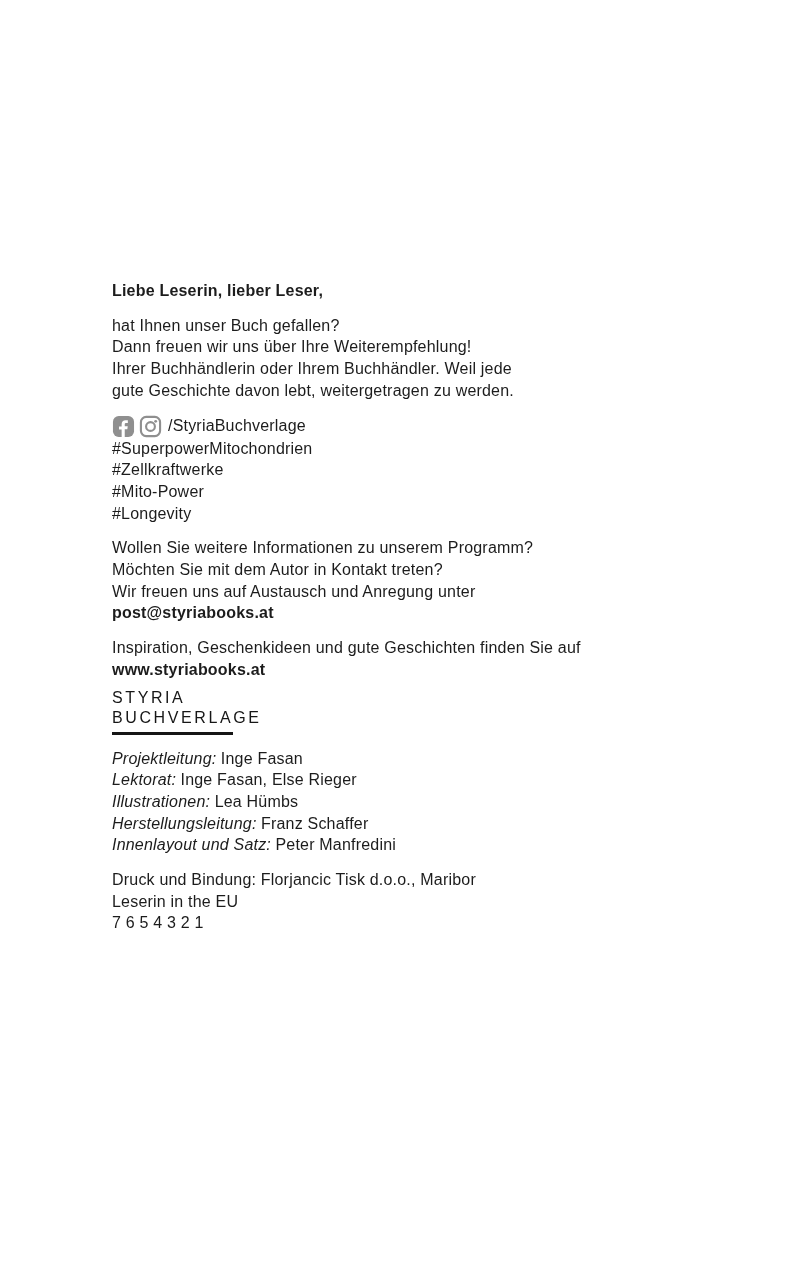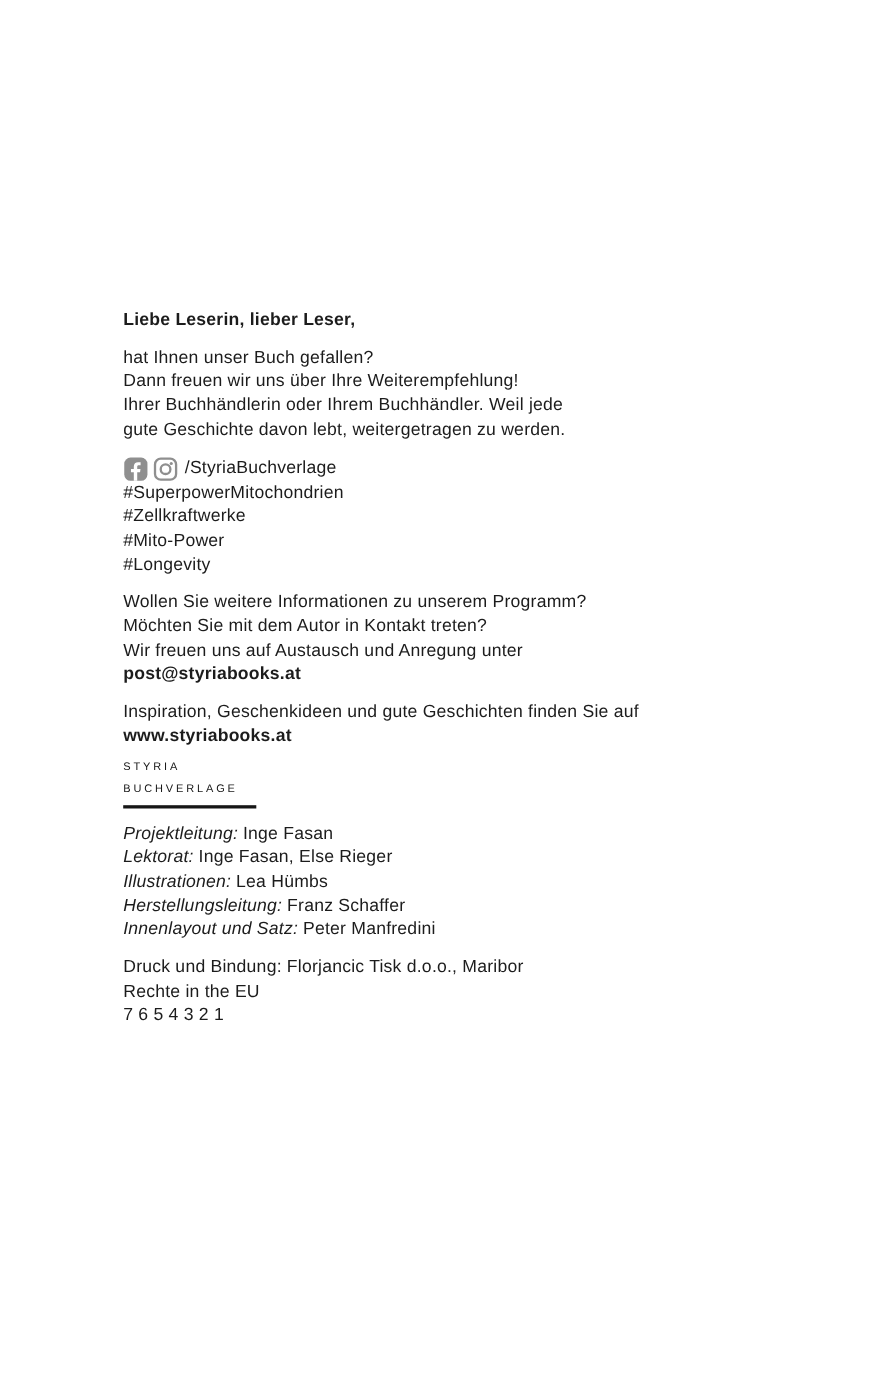--- a/index.html
+++ b/index.html
@@ -31,21 +31,21 @@
   
   .social-row { display: flex; align-items: center; }
   .icon { display: inline-flex; width: 23px; height: 23px; }
   .icon + .icon { margin-left: 4px; }
   .icon svg { width: 100%; height: 100%; }
   .social-handle { margin-left: 6px; }
 
   
   .logo { margin-top: 7px; color: #161616; }
   .logo-line {
-    font-size: 10px;
+    font-size: 16px;
     line-height: 20px;
     letter-spacing: 2.6px;
     font-weight: 400;
   }
   .logo-underline {
     width: 121px;
     height: 3px;
     background: #161616;
     margin-top: 4px;
   }
@@ -120,17 +120,17 @@
     <div class="line">
       <span class="italic">Herstellungsleitung:</span><span class="credit-value">Franz Schaffer</span>
     </div>
     <div class="line">
       <span class="italic">Innenlayout und Satz:</span><span class="credit-value">Peter Manfredini</span>
     </div>
   </div>
 
   <div class="block">
     <div class="line">Druck und Bindung: Florjancic Tisk d.o.o., Maribor</div>
-    <div class="line">Rechte in the EU</div>
+    <div class="line">Leserin in the EU</div>
     <div class="line">7 6 5 4 3 2 1</div>
   </div>
 
 </div>
 
 </body></html>

